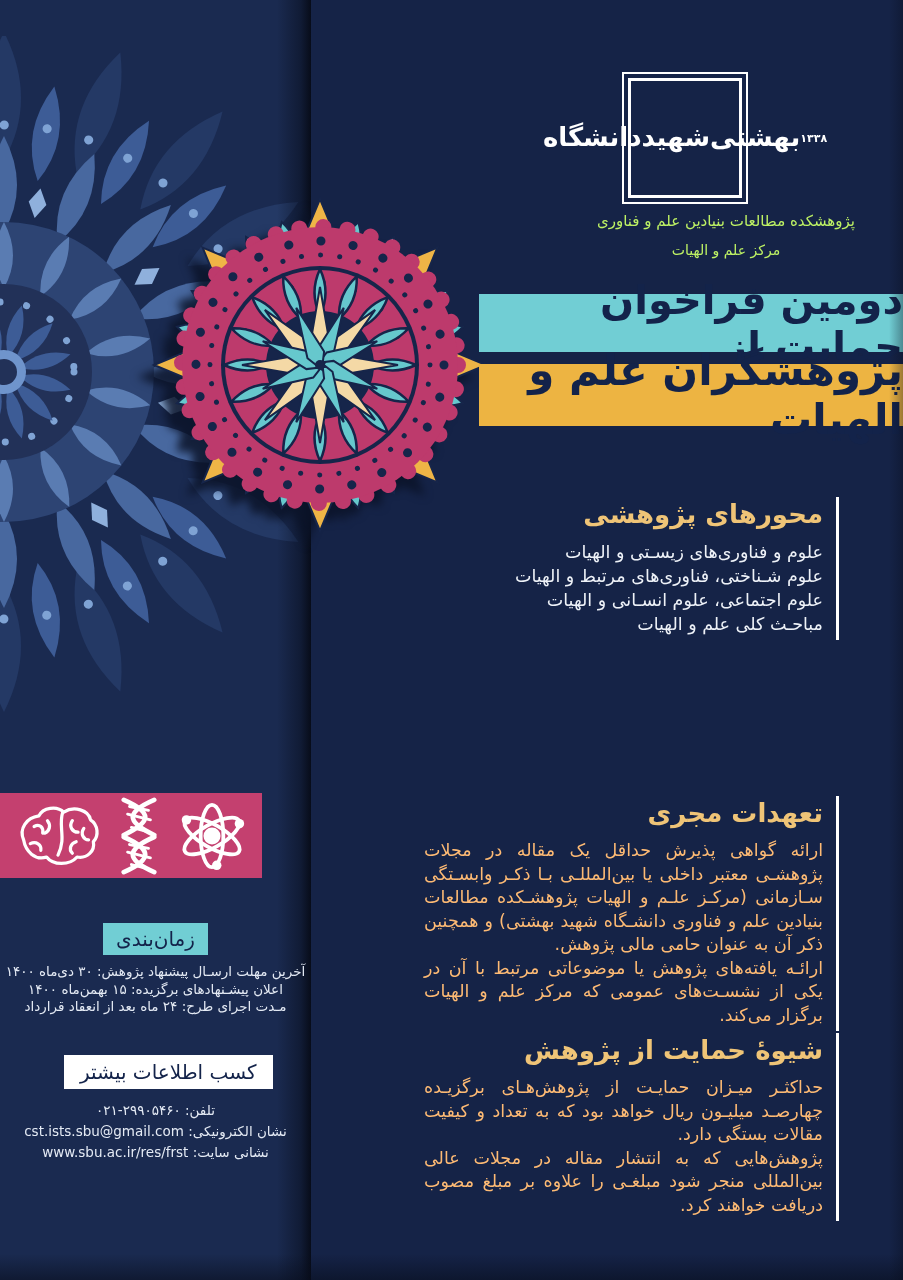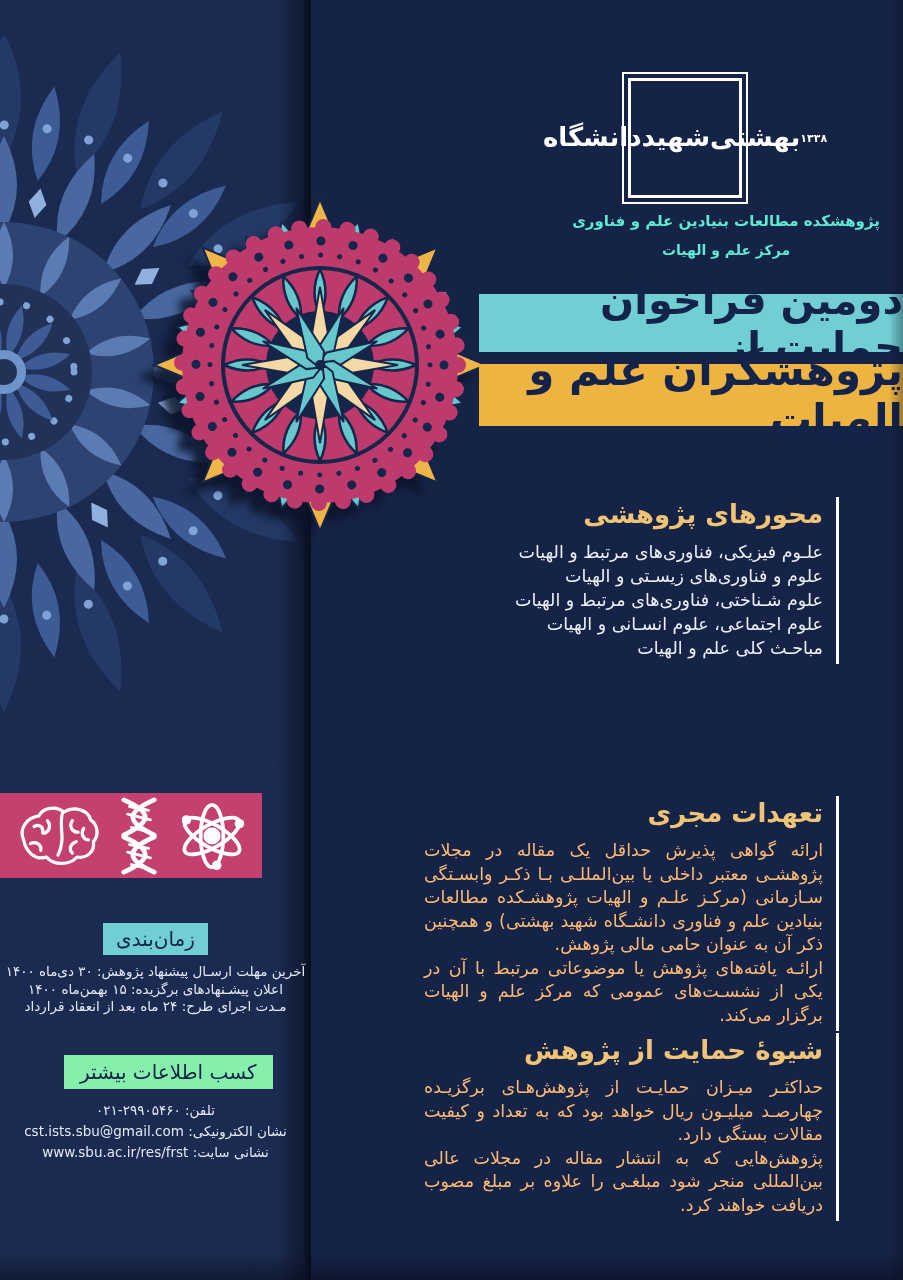--- a/index.html
+++ b/index.html
@@ -32,21 +32,21 @@
   }
   .logo-inner{
     border:3px solid #fff;width:100%;height:100%;box-sizing:border-box;
     display:flex;flex-direction:row;align-items:center;justify-content:center;
     color:#fff;font-weight:bold;line-height:.92;text-align:center;
   }
   .logo-inner .cal{font-size:26px;}
   .logo-inner .yr{font-size:11px;margin-top:3px;letter-spacing:1px;}
   .subtitle-wrap{
     position:absolute;left:552px;top:212px;width:348px;text-align:center;
-    color:#5eead4;font-weight:bold;direction:rtl;z-index:4;
+    color:#bef264;font-weight:normal;direction:rtl;z-index:4;
   }
   .subtitle-wrap .s1{font-size:15px;margin:0 0 10px 0;}
   .subtitle-wrap .s2{font-size:14px;margin:12px;}
   
   .banner{
     position:absolute;left:479px;right:0;z-index:5;
     display:flex;align-items:center;justify-content:center;
     color:#13234a;font-weight:bold;direction:rtl;
   }
   .banner.teal{top:294px;height:58px;background:#71ced4;font-size:40px;}
@@ -77,21 +77,21 @@
     background:#c4406f;z-index:3;
     display:flex;align-items:center;justify-content:space-around;
     padding:0 10px;box-sizing:border-box;
   }
   
   .lbl-box{
     position:absolute;z-index:3;color:#13234a;font-weight:normal;
     direction:rtl;display:inline-block;
   }
   .timeline-head{top:923px;left:103px;background:#71ced4;font-size:20px;padding:4px 13px;}
-  .info-head{top:1055px;left:64px;background:#86efac;font-size:20px;padding:5px 16px;}
+  .info-head{top:1055px;left:64px;background:#ffffff;font-size:20px;padding:5px 16px;}
   .lcol-text{
     position:absolute;left:0;width:311px;text-align:center;direction:rtl;
     color:#e4eaf4;z-index:3;
   }
   .timeline-list{top:963px;font-size:13.5px;line-height:17.5px;}
   .timeline-list div{margin-bottom:0;}
   .contact-list{top:1100px;font-size:13.5px;line-height:21px;}
   .contact-list .val{direction:ltr;unicode-bidi:embed;}
   
   .bottom-shade{
@@ -334,21 +334,20 @@
     <p class="s1">پژوهشکده مطالعات بنیادین علم و فناوری</p>
     <p class="s2">مرکز علم و الهیات</p>
   </div>
 
   <div class="banner teal">دومین فراخوان حمایت از</div>
   <div class="banner gold">پژوهشگران علم و الهیات</div>
 
   <section class="rsec sec-axes">
     <h2>محورهای پژوهشی</h2>
     <ul>
-      <li>علـوم فیزیکی، فناوری‌های مرتبط و الهیات</li>
       <li>علوم و فناوری‌های زیسـتی و الهیات</li>
       <li>علوم شـناختی، فناوری‌های مرتبط و الهیات</li>
       <li>علوم اجتماعی، علوم انسـانی و الهیات</li>
       <li>مباحـث کلی علم و الهیات</li>
     </ul>
   </section>
 
   <section class="rsec sec-oblig">
     <h2>تعهدات مجری</h2>
     <p>ارائه گواهی پذیرش حداقل یک مقاله در مجلات پژوهشـی معتبر داخلی یا بین‌المللـی بـا ذکـر وابسـتگی سـازمانی (مرکـز علـم و الهیات پژوهشـکده مطالعات بنیادین علم و فناوری دانشـگاه شهید بهشتی) و همچنین ذکر آن به عنوان حامی مالی پژوهش.</p>

